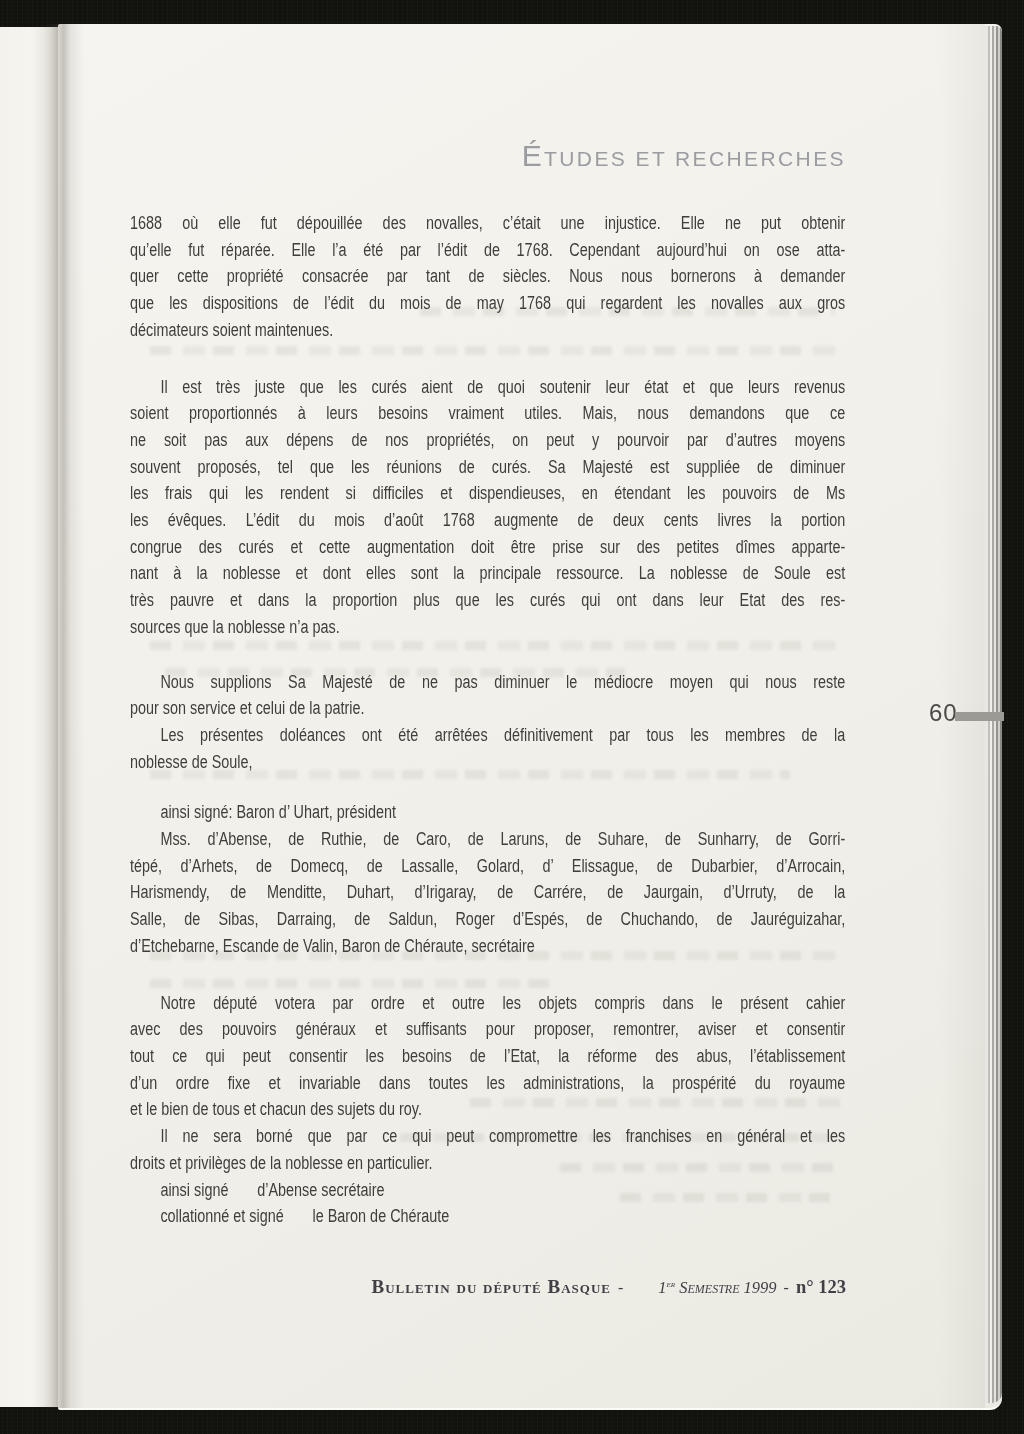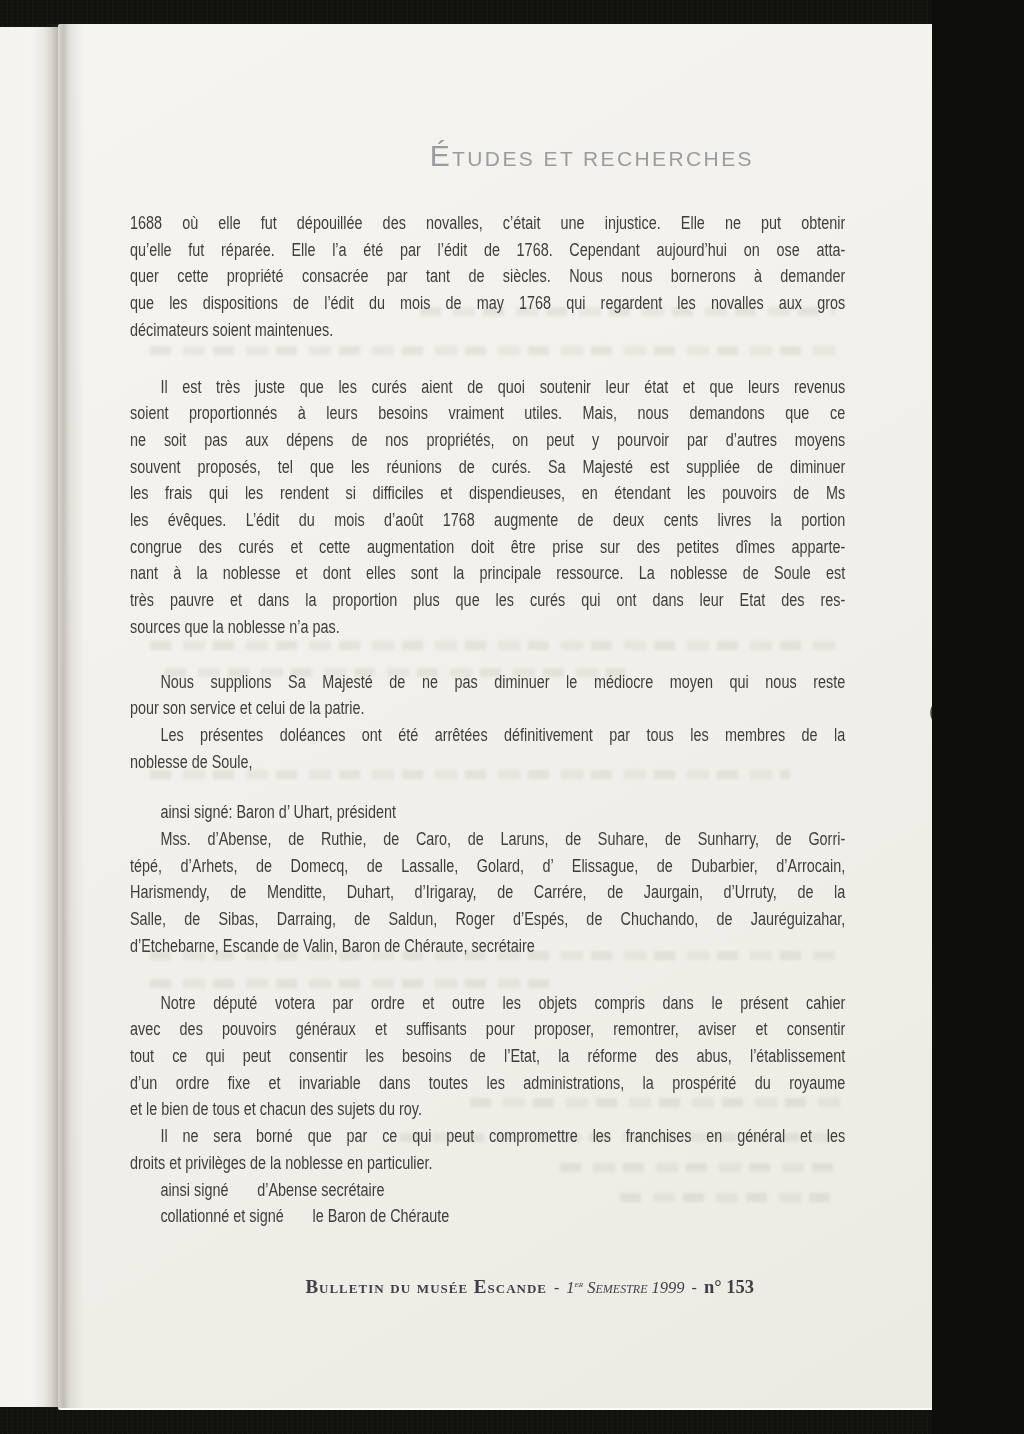--- a/index.html
+++ b/index.html
@@ -1,17 +1,17 @@
 <!DOCTYPE html>
 <html><head>
 <meta charset="utf-8">
 <style>
   html,body { margin:0; padding:0; background:#0e0e0c; }
   .canvas {
-    position:relative; width:932px; height:1434px; overflow:hidden;
+    position:relative; width:1024px; height:1434px; overflow:hidden;
     background:#12120f;
     font-family:"Liberation Sans", sans-serif;
   }
   
   .canvas::before {
     content:""; position:absolute; inset:0;
     background-image: radial-gradient(circle, rgba(255,255,255,.08) 0 .7px, transparent .8px);
     background-size: 5px 4px; opacity:.55; pointer-events:none;
   }
   
@@ -76,21 +76,21 @@
     background:#9b9a95; display:inline-block;
   }
 
   
   .footer {
     position:absolute; top:1276px; right:178px; z-index:6;
     font-family:"Liberation Serif", serif; color:#413f46; white-space:nowrap;
   }
   .f-journal { font-variant: small-caps; font-weight:bold; font-size:19px; letter-spacing:1px; }
   .f-sep { font-size:16px; padding:0 3px; }
-  .f-issue { font-style:italic; font-variant: small-caps; font-size:16.5px; }
+  .f-issue { font-style:italic; font-variant: small-caps; font-size:16.5px;margin-left:28px; }
   .f-issue sup { font-size:10px; }
   .f-number { font-weight:bold; font-size:18.5px; }
 
   
   .ghost {
     position:absolute; height:9px; z-index:4; opacity:.45; filter:blur(1.4px);
     background: repeating-linear-gradient(90deg,
       rgba(163,161,150,.40) 0 21px, rgba(163,161,150,0) 21px 33px,
       rgba(163,161,150,.30) 33px 55px, rgba(163,161,150,0) 55px 63px);
     pointer-events:none;
@@ -180,20 +180,20 @@
         <div class="line last sig indent"><span>collationné et signé</span><span class="sig-gap"></span><span>le Baron de Chéraute</span></div>
       </div>
     </div>
 
   <div class="page-marker">
     <span class="page-num">60</span>
     <span class="page-num-bar"></span>
   </div>
 
   <div class="footer">
-    <span class="f-journal">Bulletin du musée Escande</span>
+    <span class="f-journal">Bulletin du député Basque</span>
     <span class="f-sep">-</span>
     <span class="f-issue"><span>1</span><sup>er</sup> <span>Semestre 1999</span></span>
     <span class="f-sep">-</span>
-    <span class="f-number">n° 153</span>
+    <span class="f-number">n° 123</span>
   </div>
 
 </div>
 
 </body></html>

